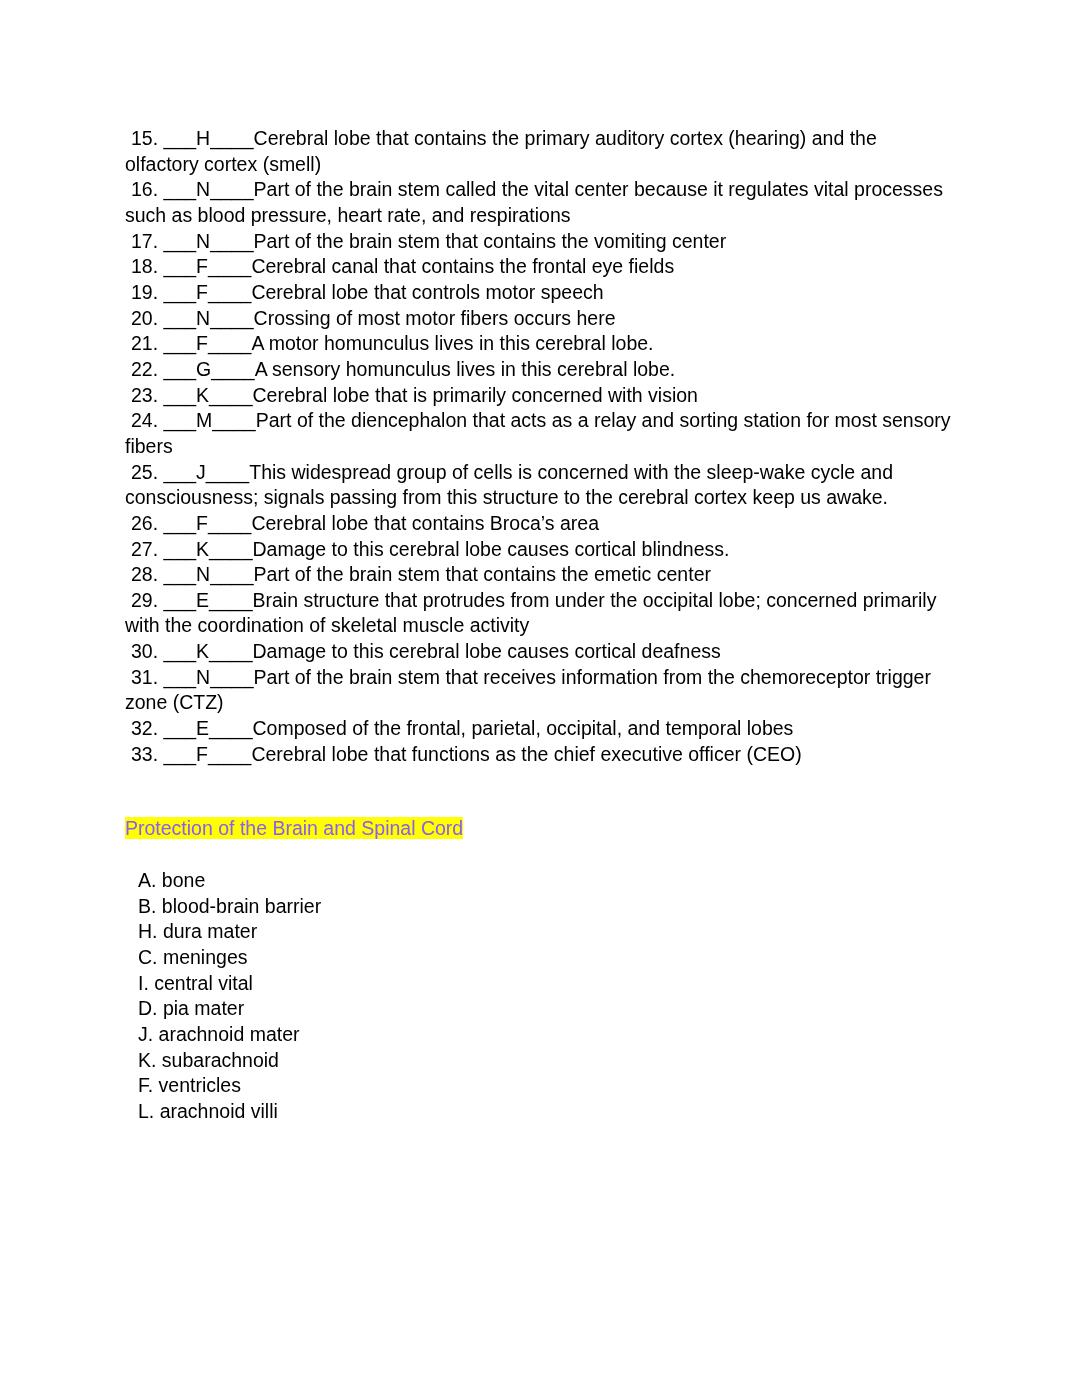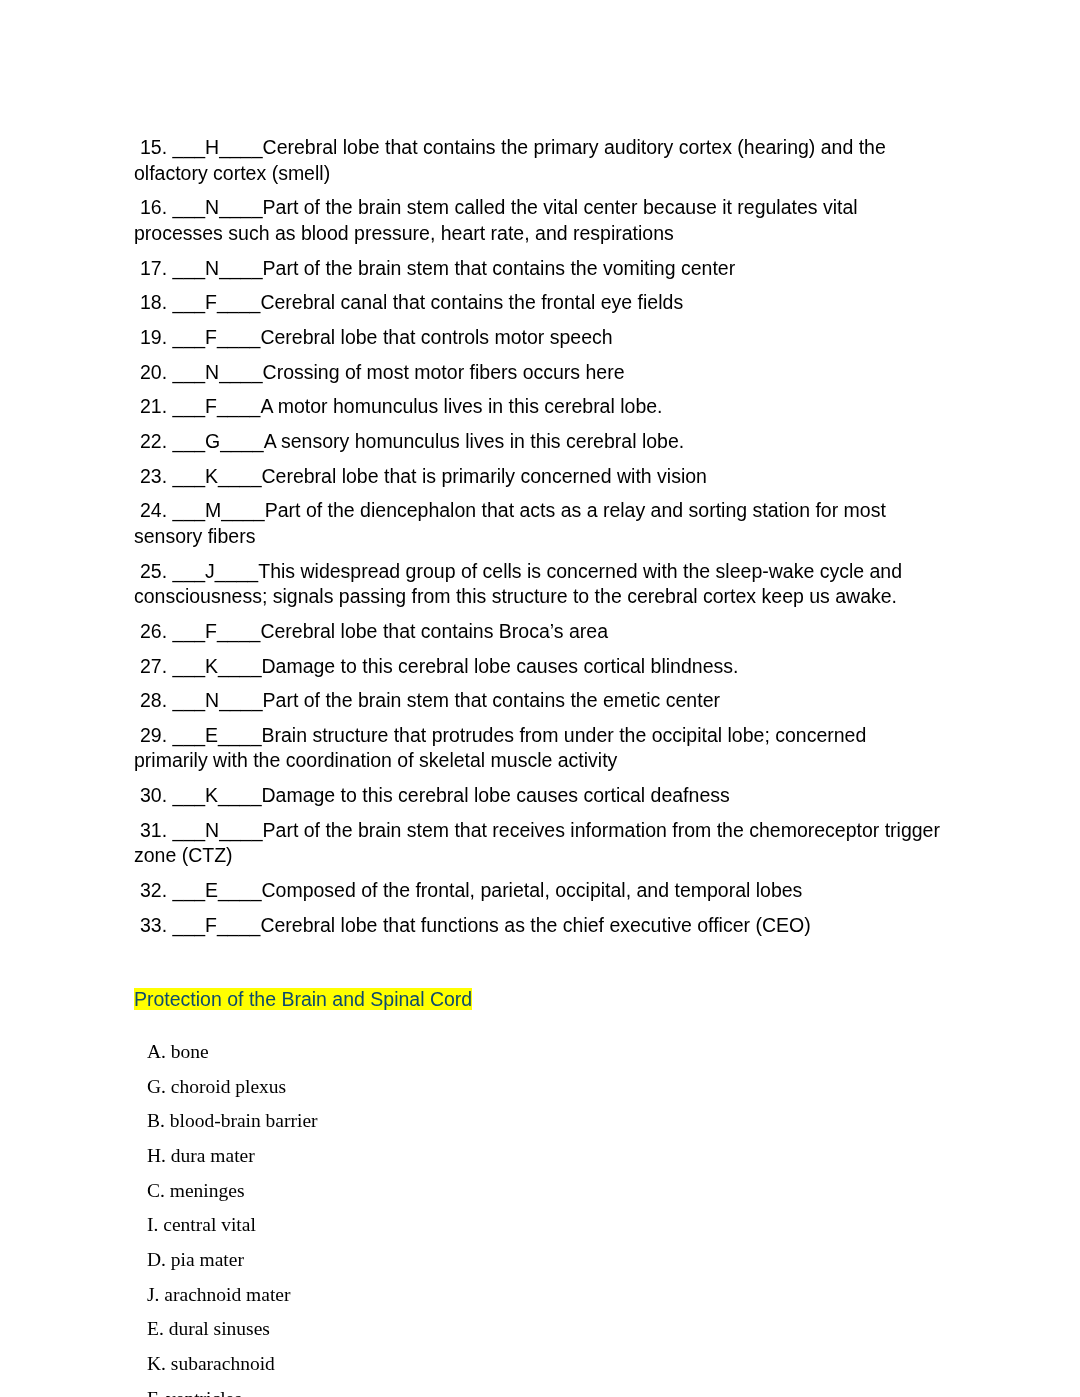--- a/index.html
+++ b/index.html
@@ -18,30 +18,30 @@
     background: #ffffff;
   }
   .content {
     position: absolute;
     left: 125px;
     top: 126px;
     width: 828px;
     font-size: 19.5px;
     line-height: 25.66px;
   }
-  p { margin: 9px; }
+  p { margin: 0; }
   .item, .directions { text-indent: 6px; }
   .heading { margin-top: 49px; text-indent: 0; }
   .heading mark {
     background: #ffff00;
-    color: #0c4a6e;
+    color: #8b5cf6;
     padding: 0;
   }
   .terms { margin-top: 26px; }
-  .term { text-indent: 13px; font-family: Liberation Serif, serif; }
+  .term { text-indent: 13px; }
   .blank { letter-spacing: 0; }
 </style>
 </head>
 <body>
 
 <div class="page">
   <div class="content">
 
     <div id="matching-items">
   <p class="item"><span>15.</span> <span class="blank">___</span><span>H</span><span class="blank">____</span><span>Cerebral lobe that contains the primary auditory cortex (hearing) and the olfactory cortex (smell)</span></p>
@@ -82,35 +82,33 @@
 
   <p class="item"><span>33.</span> <span class="blank">___</span><span>F</span><span class="blank">____</span><span>Cerebral lobe that functions as the chief executive officer (CEO)</span></p>
 </div>
 
     <p class="heading"><mark>Protection of the Brain and Spinal Cord</mark></p>
 
 
     <div class="terms" id="terms-list">
   <p class="term"><span>A.</span> <span>bone</span></p>
 
-  <p class="term"><span>G.</span> <span>choroid plexus</span></p>
 
   <p class="term"><span>B.</span> <span>blood-brain barrier</span></p>
 
   <p class="term"><span>H.</span> <span>dura mater</span></p>
 
   <p class="term"><span>C.</span> <span>meninges</span></p>
 
   <p class="term"><span>I.</span> <span>central vital</span></p>
 
   <p class="term"><span>D.</span> <span>pia mater</span></p>
 
   <p class="term"><span>J.</span> <span>arachnoid mater</span></p>
 
-  <p class="term"><span>E.</span> <span>dural sinuses</span></p>
 
   <p class="term"><span>K.</span> <span>subarachnoid</span></p>
 
   <p class="term"><span>F.</span> <span>ventricles</span></p>
 
   <p class="term"><span>L.</span> <span>arachnoid villi</span></p>
 </div>
 
   </div>
 </div>

